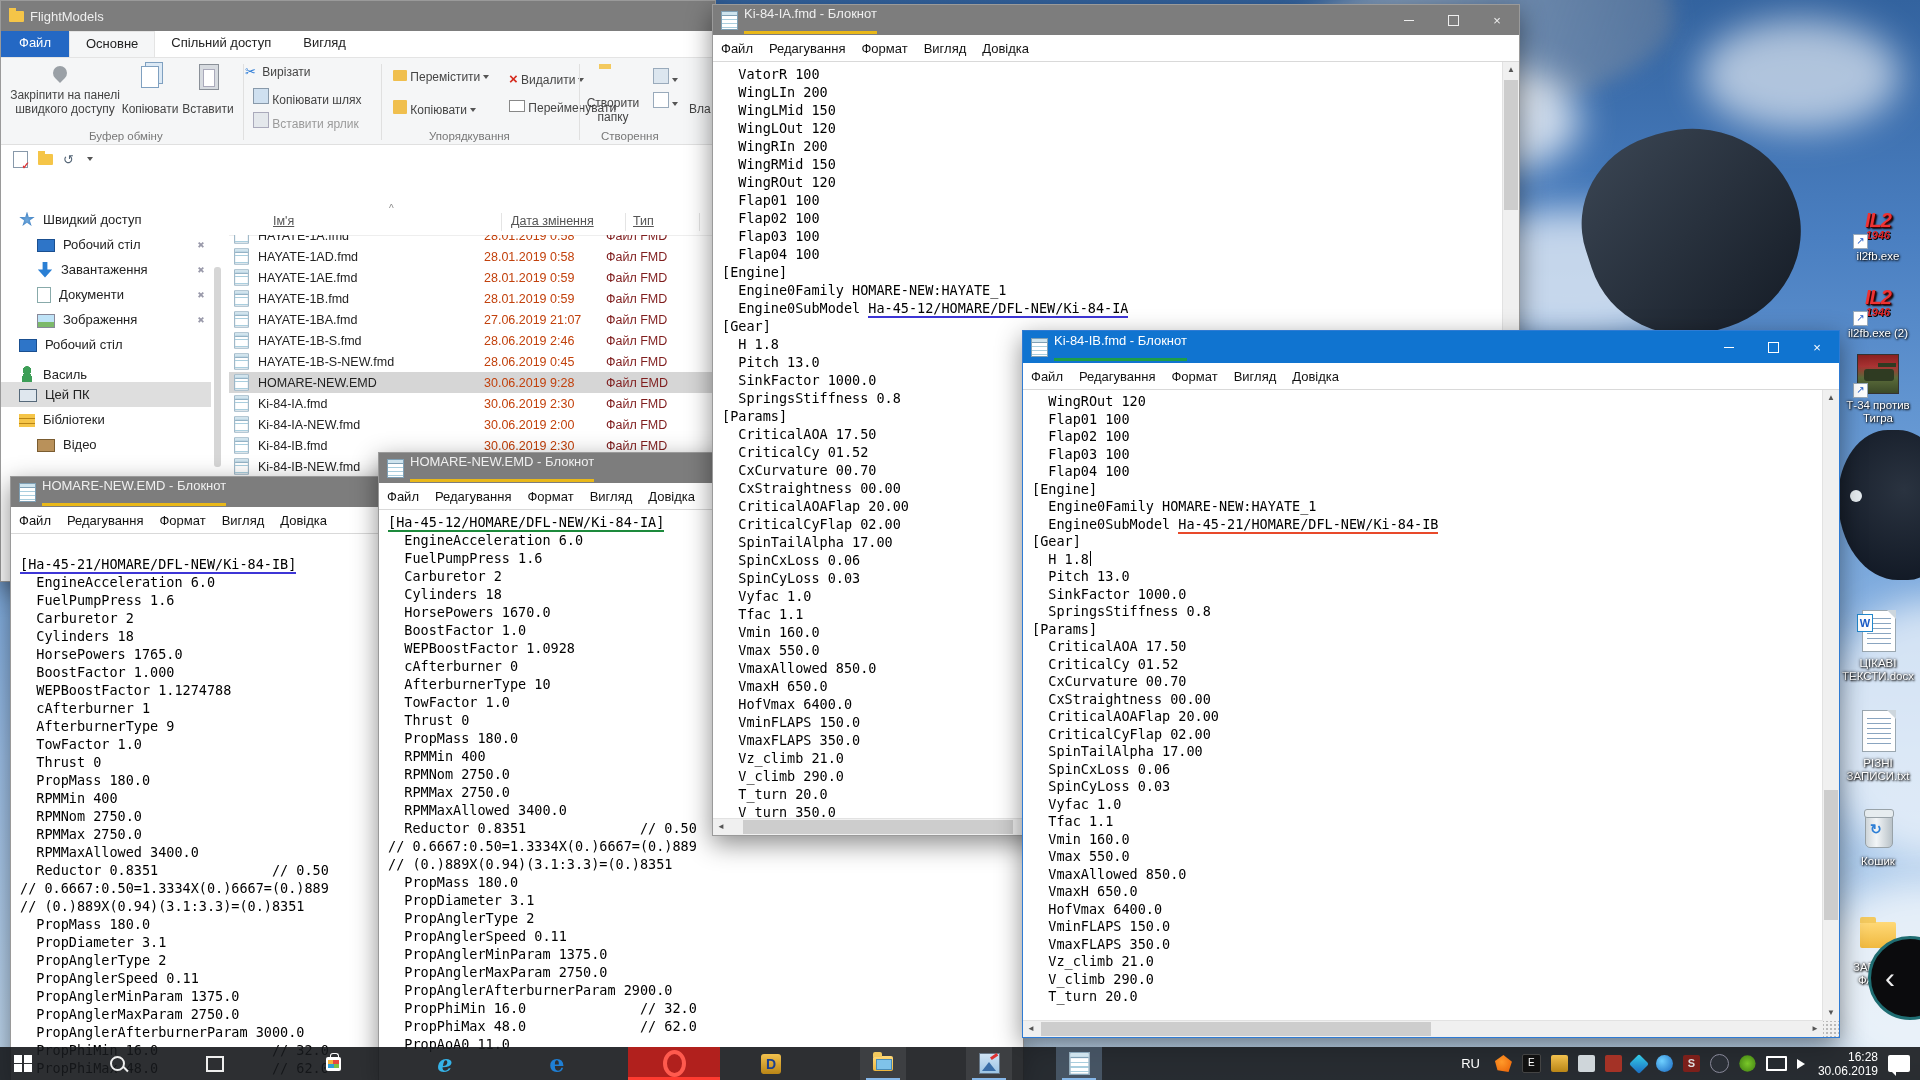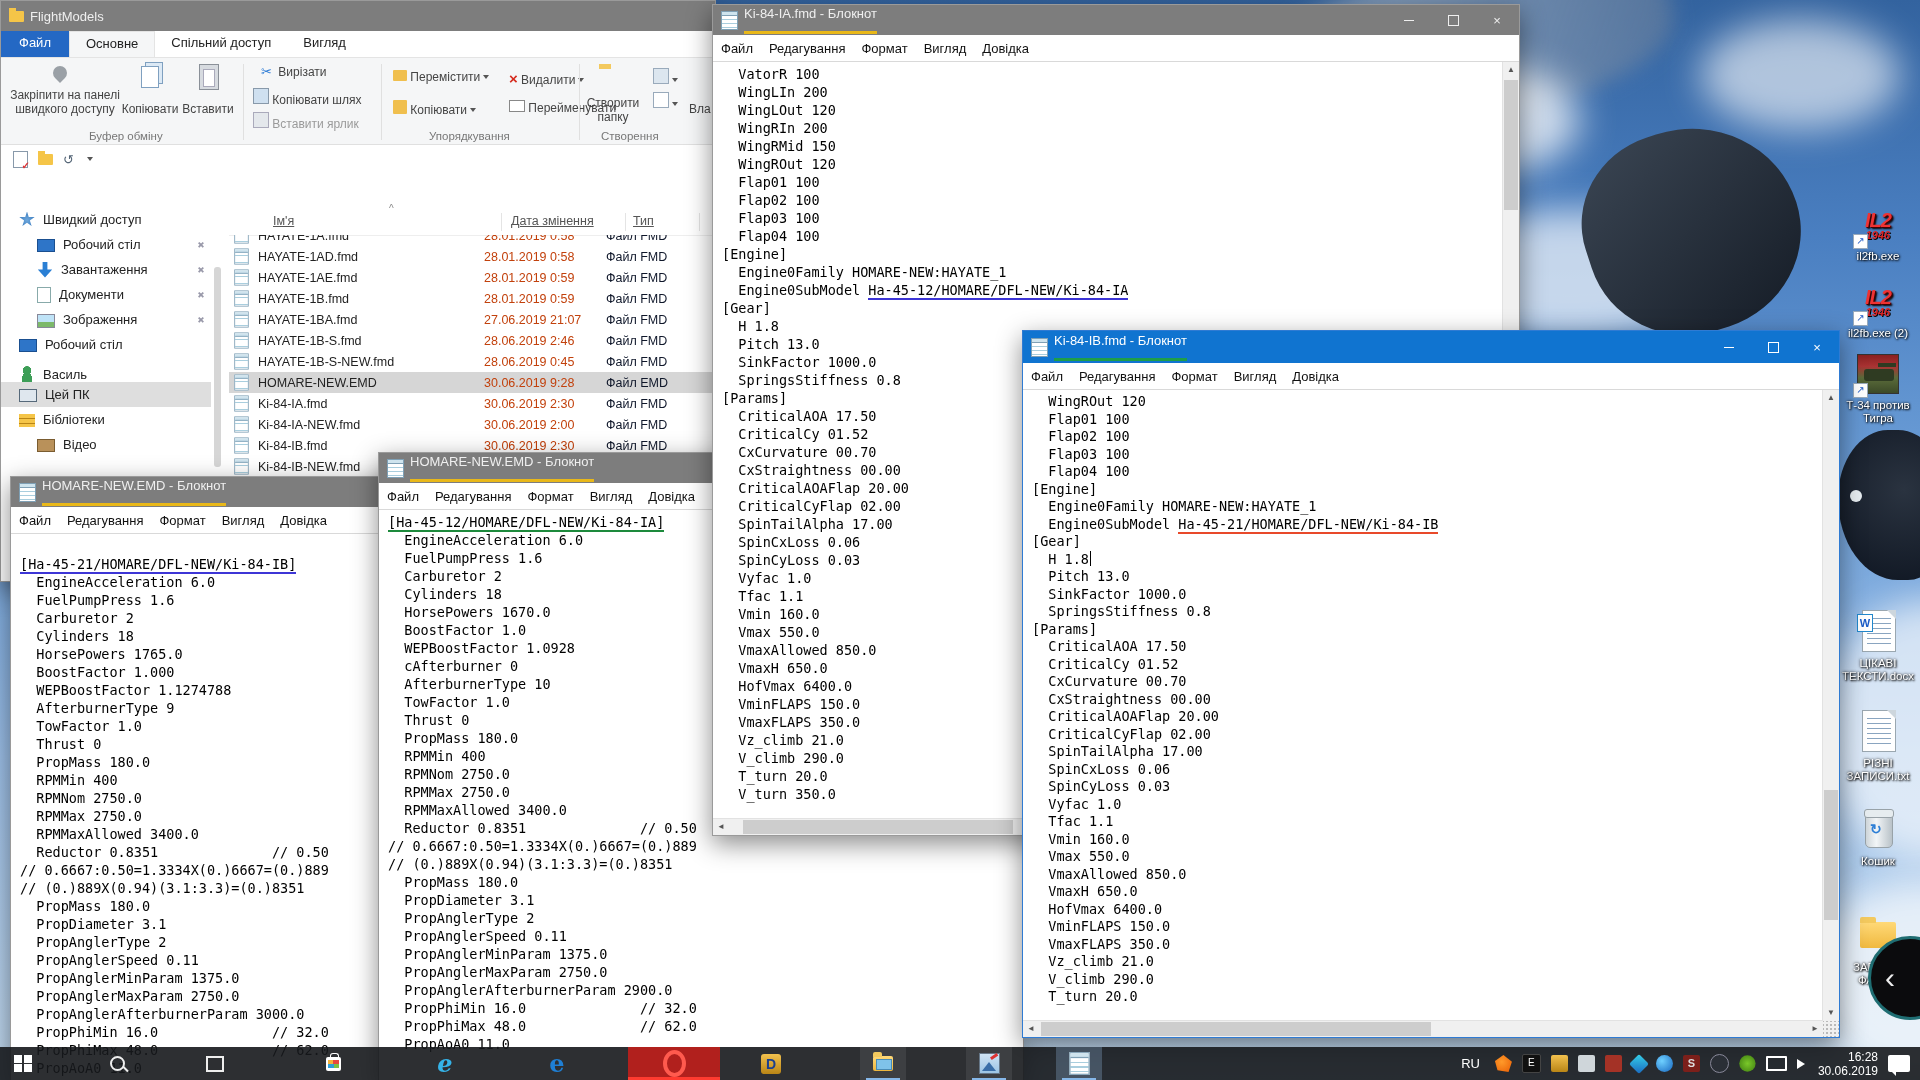--- a/index.html
+++ b/index.html
@@ -115,21 +115,21 @@
   .fhead .h{position:absolute;top:5px;text-decoration:underline;}
   .fhead .hv{position:absolute;top:4px;bottom:4px;width:1px;background:#e4e4e4;}
   .sortcaret{position:absolute;top:-6px;left:160px;color:#888;font-size:10px;}
   .fviewport{position:absolute;top:62px;left:0;right:0;bottom:0;overflow:hidden;}
   .frows{transform:translateY(-10px);}
   .frow{height:21px;display:flex;align-items:center;font-size:12.5px;color:#222;}
   .frow.sel{background:#d6d6d6;}
   .frow .ficon{margin:0 8px 0 4px;transform:scale(.85);}
   .frow .fname{width:226px;white-space:nowrap;overflow:hidden;}
   .frow .fdate{width:122px;color:#c2410c;}
-  .frow .ftype{width:90px;color:#0f172a;}
+  .frow .ftype{width:90px;color:#7f1d1d;}
   
   #np-left{left:10px;top:476px;width:702px;height:604px;z-index:20;}
   #np-center{left:378px;top:452px;width:644px;height:628px;z-index:30;}
   #np-ia{left:712px;top:4px;width:806px;height:830px;z-index:40;}
   #np-ib{left:1022px;top:330px;width:816px;height:706px;z-index:50;border-color:#2f7bd3;}
   
   #taskbar{position:absolute;left:0;right:0;bottom:0;height:33px;background:rgba(22,24,28,.9);z-index:60;
     display:flex;align-items:center;}
   .tbtn{width:46px;height:33px;display:flex;align-items:center;justify-content:center;position:relative;flex:none;}
   .winlogo{display:grid;grid-template-columns:8px 8px;grid-template-rows:8px 8px;gap:1.5px;}
@@ -257,21 +257,21 @@
     <div class="ribbon">
       <span class="ric pin-ic" style="left:52px;top:8px;"></span>
       <div class="rbtn-lbl" style="left:4px;top:30px;width:120px;">
         <span>Закріпити на панелі</span><br><span>швидкого доступу</span>
       </div>
       <span class="ric copy-ic" style="left:140px;top:8px;"></span>
       <div class="rbtn-lbl" style="left:118px;top:44px;width:62px;">Копіювати</div>
       <span class="ric paste-ic" style="left:198px;top:6px;"></span>
       <div class="rbtn-lbl" style="left:178px;top:44px;width:58px;">Вставити</div>
       <span class="rsep" style="left:242px;"></span>
-      <div style="position:absolute;left:260px;top:6px;"><span class="small-ic cut-ic">✂</span> <span>Вирізати</span></div>
+      <div style="position:absolute;left:244px;top:6px;"><span class="small-ic cut-ic">✂</span> <span>Вирізати</span></div>
       <div style="position:absolute;left:252px;top:30px;"><span class="small-ic" style="background:#cfe0f0;border:1px solid #89a;"></span> <span>Копіювати шлях</span></div>
       <div style="position:absolute;left:252px;top:54px;color:#9a9a9a;"><span class="small-ic" style="background:#e4e8ec;border:1px solid #aab;"></span> <span>Вставити ярлик</span></div>
       <span class="rsep" style="left:380px;"></span>
       <div style="position:absolute;left:392px;top:12px;"><span class="small-ic move-ic"></span> <span>Перемістити</span><span class="tri-down"></span></div>
       <div style="position:absolute;left:392px;top:42px;"><span class="small-ic" style="background:#f0bf4e;border-radius:1px;"></span> <span>Копіювати</span><span class="tri-down"></span></div>
       <div style="position:absolute;left:508px;top:12px;"><span class="del-ic">×</span> <span>Видалити</span><span class="tri-down"></span></div>
       <div style="position:absolute;left:508px;top:42px;"><span class="small-ic ren-ic"></span> <span>Перейменувати</span></div>
       <span class="rsep" style="left:578px;"></span>
       <span class="ric nf-ic" style="left:598px;top:10px;"></span>
       <div class="rbtn-lbl" style="left:584px;top:38px;width:56px;">
@@ -474,20 +474,21 @@
     <div class="np-content" style="top:57px;">
         <div class="cline"></div>
         <div class="cline"><span class="mark" style="border-bottom-color: rgb(61, 53, 214);">[Ha-45-21/HOMARE/DFL-NEW/Ki-84-IB]</span></div>
         <div class="cline">  EngineAcceleration 6.0</div>
         <div class="cline">  FuelPumpPress 1.6</div>
         <div class="cline">  Carburetor 2</div>
         <div class="cline">  Cylinders 18</div>
         <div class="cline">  HorsePowers 1765.0</div>
         <div class="cline">  BoostFactor 1.000</div>
         <div class="cline">  WEPBoostFactor 1.1274788</div>
+        <div class="cline">  cAfterburner 1</div>
         <div class="cline">  AfterburnerType 9</div>
         <div class="cline">  TowFactor 1.0</div>
         <div class="cline">  Thrust 0</div>
         <div class="cline">  PropMass 180.0</div>
         <div class="cline">  RPMMin 400</div>
         <div class="cline">  RPMNom 2750.0</div>
         <div class="cline">  RPMMax 2750.0</div>
         <div class="cline">  RPMMaxAllowed 3400.0</div>
         <div class="cline">  Reductor 0.8351              // 0.50</div>
         <div class="cline">// 0.6667:0.50=1.3334X(0.)6667=(0.)889</div>
@@ -577,20 +578,21 @@
     <div class="menubar">
         <span class="mitem">Файл</span>
         <span class="mitem">Редагування</span>
         <span class="mitem">Формат</span>
         <span class="mitem">Вигляд</span>
         <span class="mitem">Довідка</span>
       </div>
     <div class="np-content" style="top:57px;bottom:16px;right:16px;">
         <div class="cline">  VatorR 100</div>
         <div class="cline">  WingLIn 200</div>
+        <div class="cline">  WingLMid 150</div>
         <div class="cline">  WingLOut 120</div>
         <div class="cline">  WingRIn 200</div>
         <div class="cline">  WingRMid 150</div>
         <div class="cline">  WingROut 120</div>
         <div class="cline">  Flap01 100</div>
         <div class="cline">  Flap02 100</div>
         <div class="cline">  Flap03 100</div>
         <div class="cline">  Flap04 100</div>
         <div class="cline">[Engine]</div>
         <div class="cline">  Engine0Family HOMARE-NEW:HAYATE_1</div>

